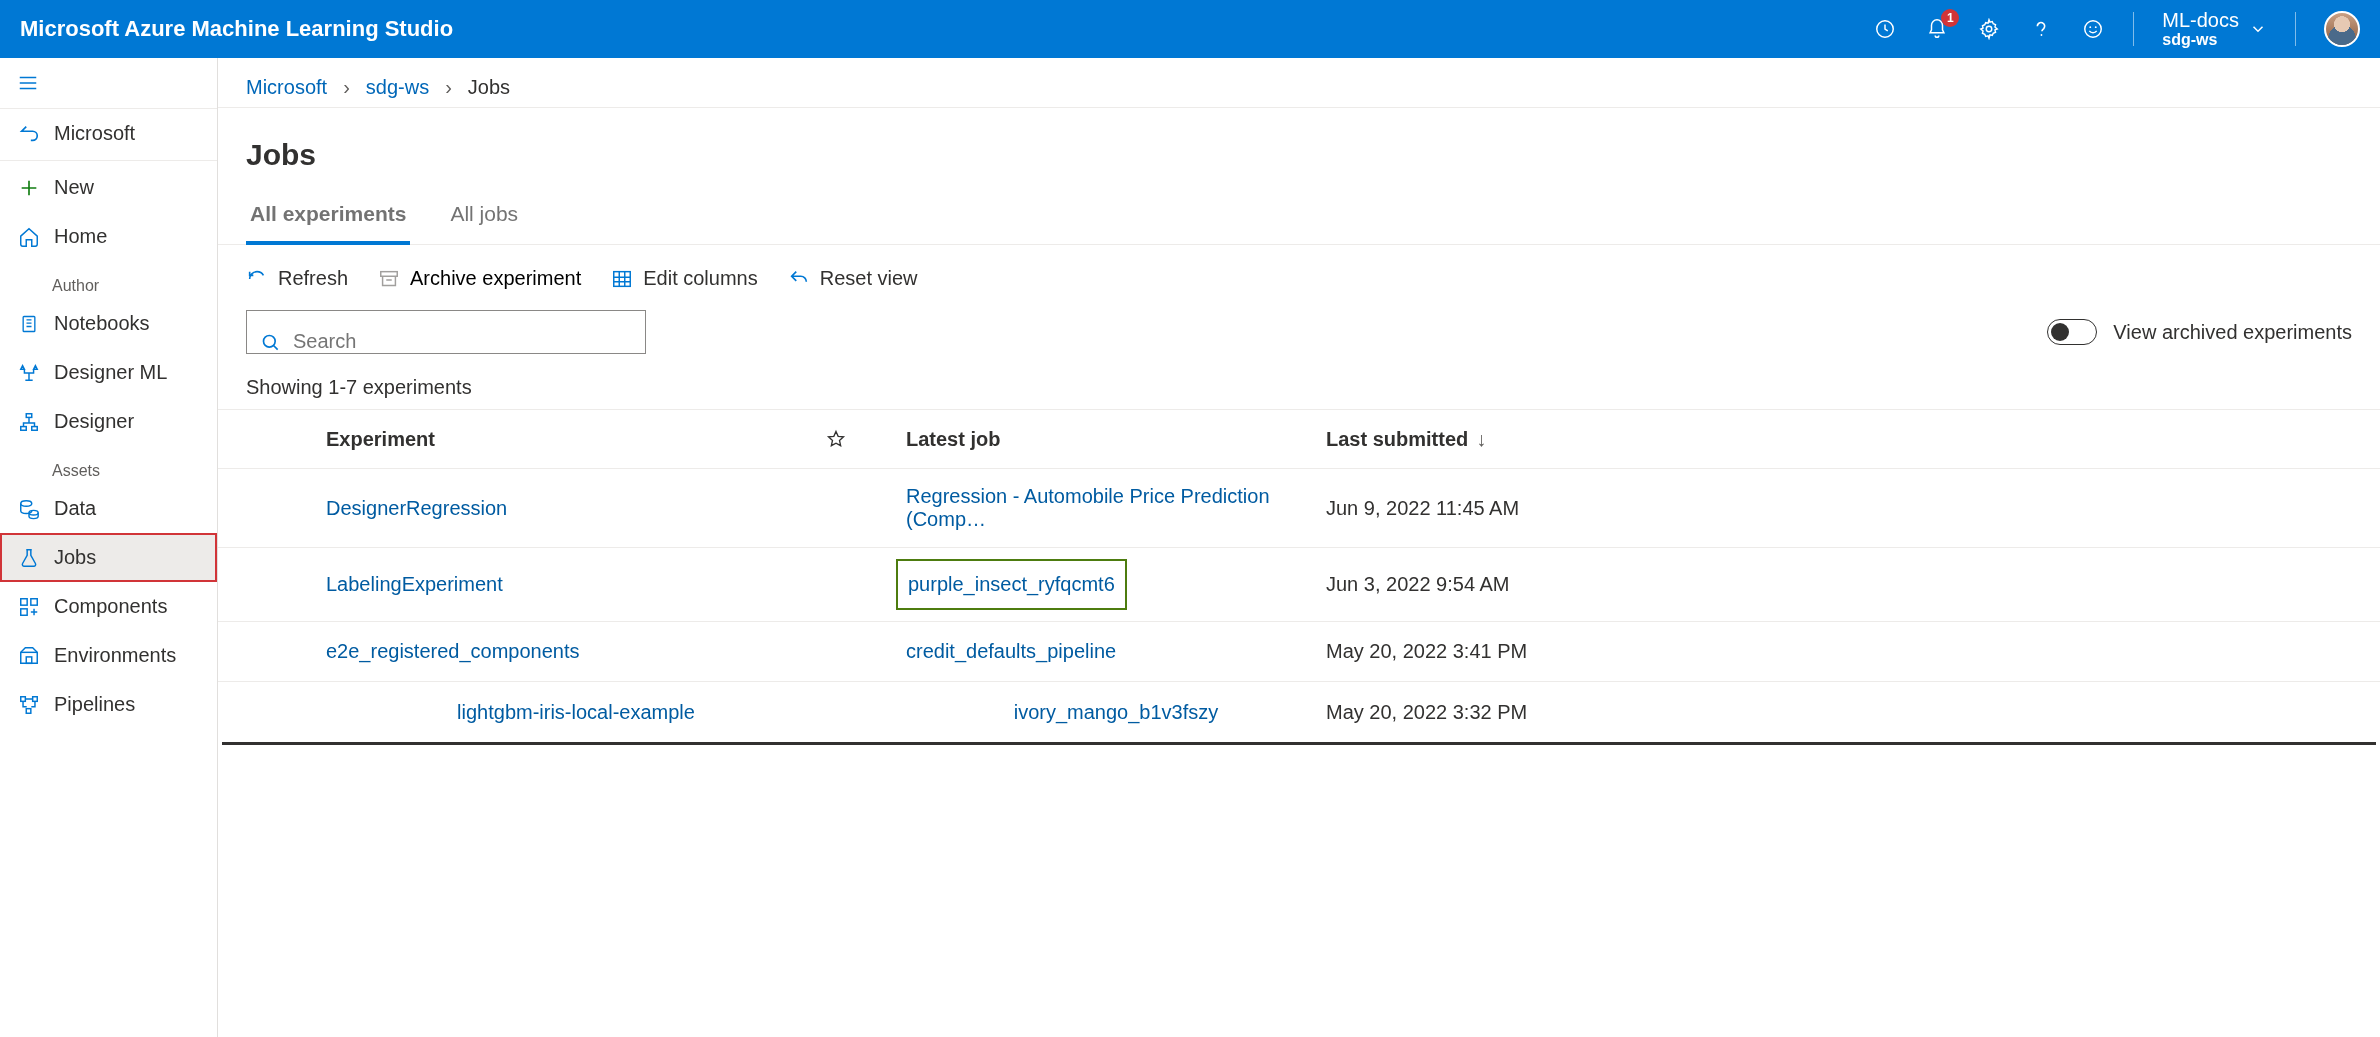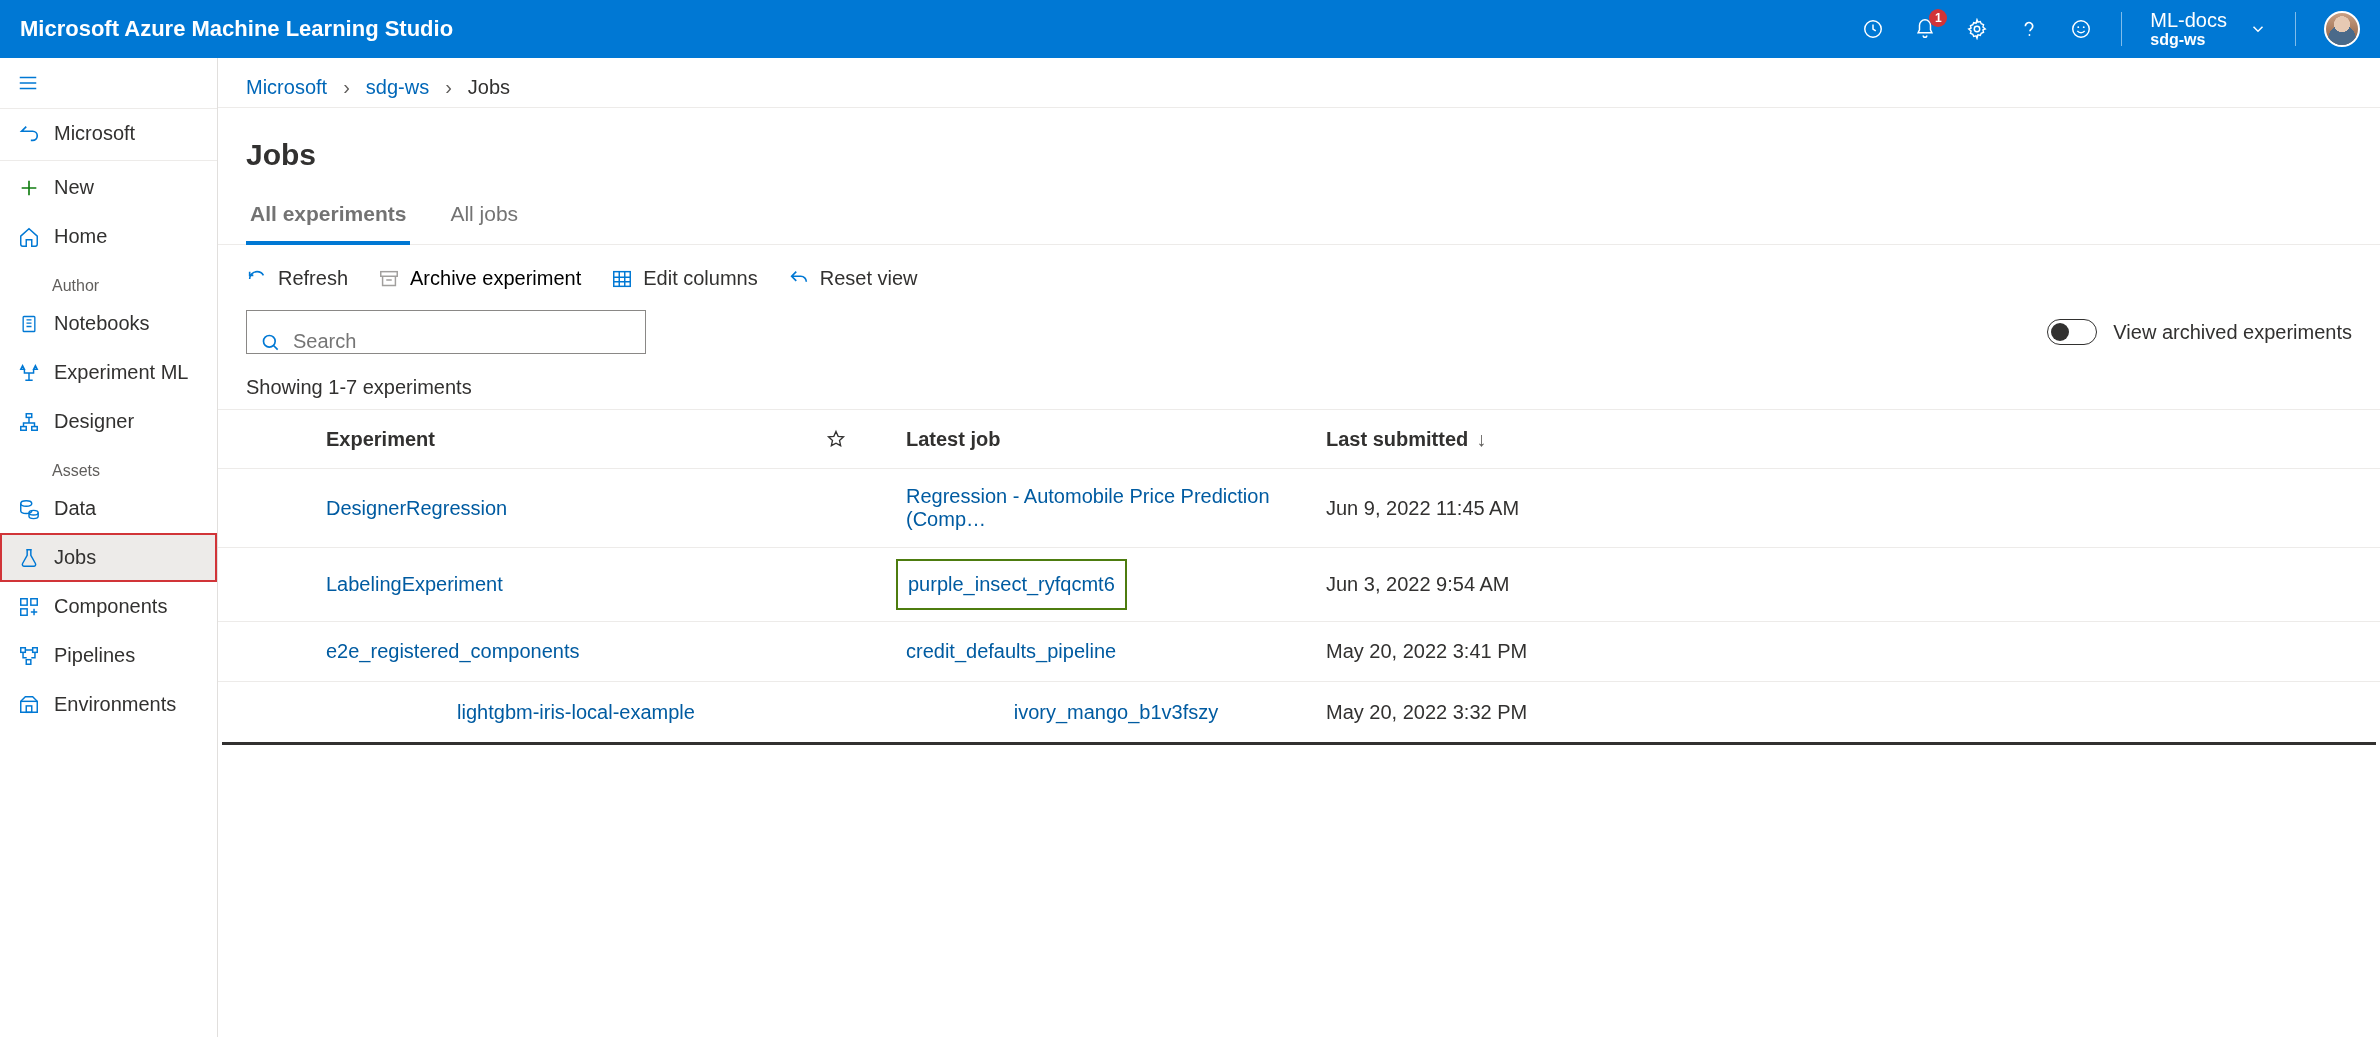--- a/index.html
+++ b/index.html
@@ -4,21 +4,21 @@
 <style>
   * { box-sizing: border-box; margin: 0; padding: 0; }
   html, body { width: 100%; height: 100%; font-family: "Segoe UI", Arial, sans-serif; font-size: 20px; color: #323130; background:#fff; }
   
   .topbar { display:flex; align-items:center; background:#0078d4; color:#fff; height:58px; padding:0 20px; }
   .topbar-title { font-size:22px; font-weight:600; flex:1; }
   .topbar-icons { display:flex; align-items:center; gap:28px; }
   .topbar-icons .icon { width:24px; height:24px; display:flex; align-items:center; justify-content:center; cursor:pointer; position:relative; }
   .badge { position:absolute; top:-8px; right:-10px; background:#d13438; color:#fff; font-size:12px; min-width:18px; height:18px; border-radius:9px; display:flex; align-items:center; justify-content:center; padding:0 4px; font-weight:600;}
   .divider-v { width:1px; height:34px; background:rgba(255,255,255,.5); }
-  .account { display:flex; align-items:center; gap:22px; cursor:pointer; }
+  .account { display:flex; align-items:center; gap:10px; cursor:pointer; }
   .account-text { display:flex; flex-direction:column; line-height:1.1; }
   .account-primary { font-size:20px; }
   .account-secondary { font-size:16px; font-weight:600; }
   .avatar { width:36px; height:36px; border-radius:50%; background:linear-gradient(#c9a084,#8b5a3c); border:2px solid #fff; overflow:hidden; position:relative; }
   .avatar::after{content:"";position:absolute;inset:0;background:radial-gradient(circle at 50% 35%,#e6c9b3 30%,transparent 31%),radial-gradient(circle at 50% 80%,#4a6a8a 45%,transparent 46%);}
 
   
   .main { display:flex; height:calc(100% - 58px); }
 
   
@@ -175,21 +175,21 @@
           </svg>
       </span>
       <span>Notebooks</span>
     </div>
     <div class="nav-item">
       <span class="nav-icon">
         <svg width="22" height="22" viewBox="0 0 24 24" fill="none" stroke="#0078d4" stroke-width="1.6">
             <path d="M5 4l-2 4h4zM19 4l-2 4h4zM7 8v4h10V8M12 12v8M8 20h8"></path>
           </svg>
       </span>
-      <span>Experiment ML</span>
+      <span>Designer ML</span>
     </div>
     <div class="nav-item">
       <span class="nav-icon">
         <svg width="22" height="22" viewBox="0 0 24 24" fill="none" stroke="#0078d4" stroke-width="1.6">
             <rect x="9" y="3" width="6" height="4"></rect>
             <rect x="3" y="17" width="6" height="4"></rect>
             <rect x="15" y="17" width="6" height="4"></rect>
             <path d="M12 7v6M12 13H6v4M12 13h6v4"></path>
           </svg>
       </span>
@@ -222,37 +222,37 @@
             <rect x="14" y="3" width="7" height="7"></rect>
             <rect x="3" y="14" width="7" height="7"></rect>
             <path d="M17.5 14v7M14 17.5h7"></path>
           </svg>
       </span>
       <span>Components</span>
     </div>
     <div class="nav-item">
       <span class="nav-icon">
         <svg width="22" height="22" viewBox="0 0 24 24" fill="none" stroke="#0078d4" stroke-width="1.6">
+            <path d="M3 20V8l5-5h8l5 5v12z"></path>
+            <rect x="9" y="13" width="6" height="7"></rect>
+            <path d="M3 8h18"></path>
+          </svg>
+      </span>
+      <span>Environments</span>
+    </div>
+    <div class="nav-item">
+      <span class="nav-icon">
+        <svg width="22" height="22" viewBox="0 0 24 24" fill="none" stroke="#0078d4" stroke-width="1.6">
             <rect x="3" y="3" width="5" height="5"></rect>
             <rect x="16" y="3" width="5" height="5"></rect>
             <rect x="9" y="16" width="5" height="5"></rect>
             <path d="M8 5.5h8M5.5 8v6h4M18.5 8v6h-4"></path>
           </svg>
       </span>
       <span>Pipelines</span>
-    </div>
-    <div class="nav-item">
-      <span class="nav-icon">
-        <svg width="22" height="22" viewBox="0 0 24 24" fill="none" stroke="#0078d4" stroke-width="1.6">
-            <path d="M3 20V8l5-5h8l5 5v12z"></path>
-            <rect x="9" y="13" width="6" height="7"></rect>
-            <path d="M3 8h18"></path>
-          </svg>
-      </span>
-      <span>Environments</span>
     </div>
   </div>
 
   <div class="content">
     <div class="breadcrumb">
       <a>Microsoft</a>
       <span class="sep">›</span>
       <a>sdg-ws</a>
       <span class="sep">›</span>
       <span class="current">Jobs</span>

